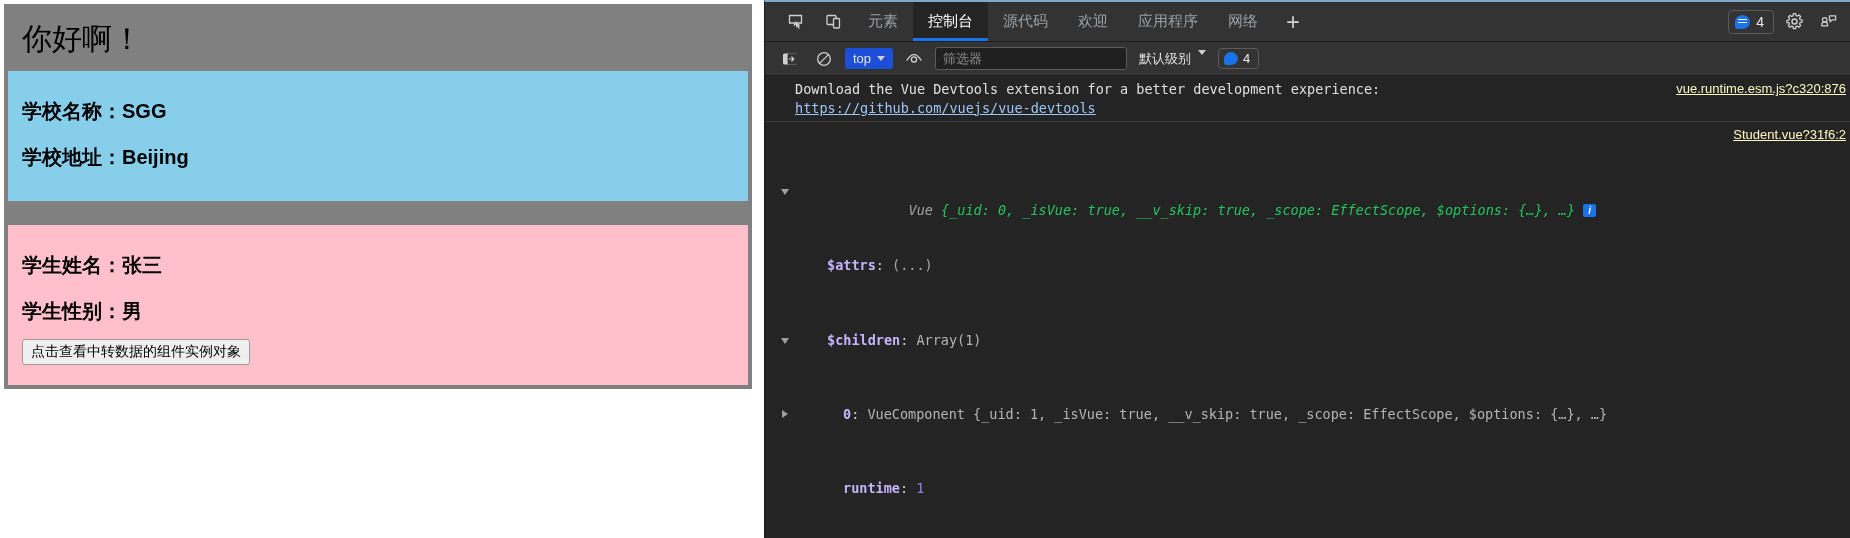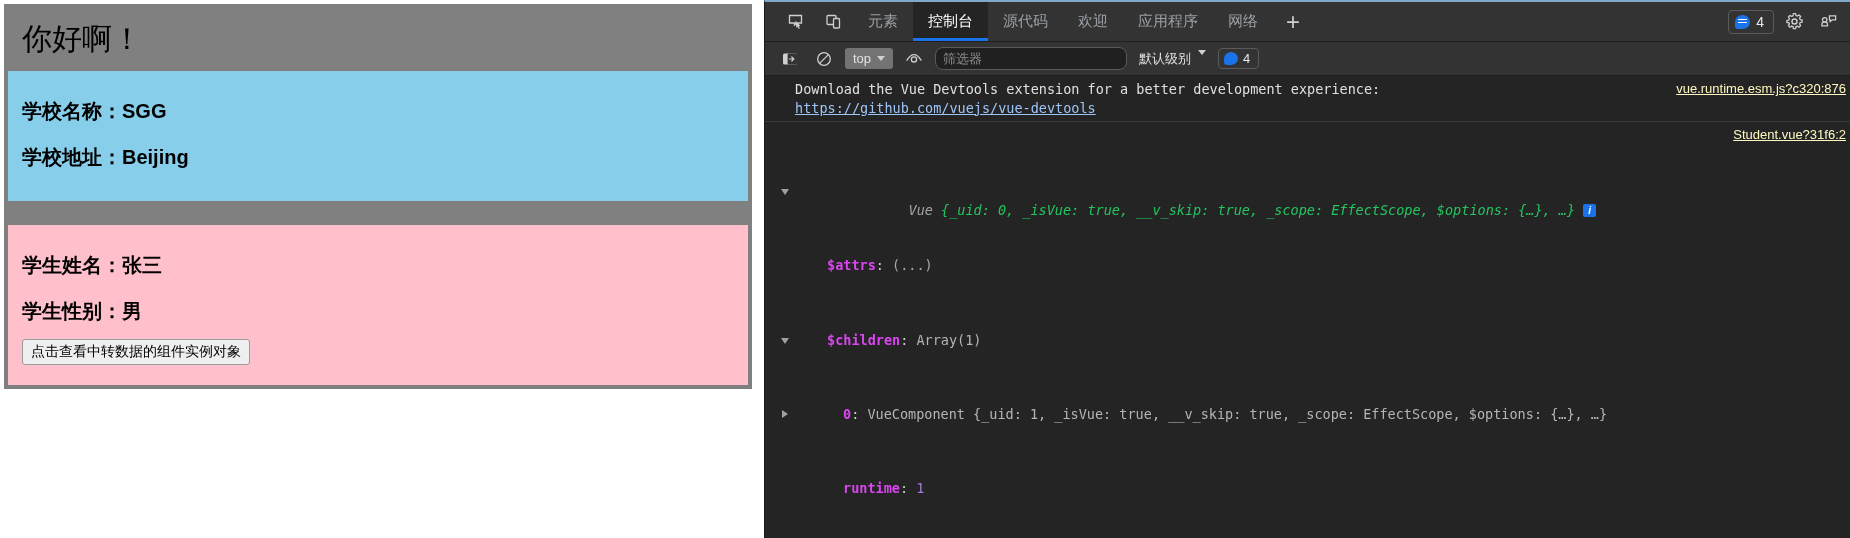--- a/index.html
+++ b/index.html
@@ -142,30 +142,30 @@
     gap: 8px; padding: 0 8px 0 12px;
     border-bottom: 1px solid #1f1f1f;
   }
   .cb-btn {
     width: 26px; height: 24px;
     display: flex; align-items: center; justify-content: center;
     cursor: pointer; border-radius: 3px;
   }
   .ctx-select {
     display: flex; align-items: center; gap: 6px;
-    background: #737373; border-radius: 3px;
+    background: #1d4ed8; border-radius: 3px;
     padding: 3px 8px; cursor: pointer; color: #e2e2e2; font-size: 13px;
   }
   .caret { width:0;height:0;border-left:4px solid transparent;border-right:4px solid transparent;border-top:5px solid #cfcfcf; }
   .filter-input {
     flex: 0 0 190px;
     height: 23px;
     background: #202020;
     border: 1px solid #5a5a5a;
-    border-radius: 8px;
+    border-radius: 3px;
     color: #c8c8c8;
     font-size: 13px;
     padding: 0 7px;
     font-family: "Liberation Sans", sans-serif;
     outline: none;
   }
   .filter-input::placeholder { color: #8d8d8d; }
   .level-select {
     display: flex; gap: 7px;
     color: #e2e2e2; font-size: 13px; cursor: pointer; padding: 2px 4px;
@@ -211,21 +211,21 @@
   .tri.open {
     border-left: 4.5px solid transparent;
     border-right: 4.5px solid transparent;
     border-top: 6px solid #a0a0a0;
     border-bottom: none;
     top: 7px; left: -14px;
   }
   .ind2 { padding-left: 32px; }
   .ind3 { padding-left: 48px; }
 
-  .k-prop { color: #d946ef; font-weight: bold; }
+  .k-prop { color: #c4b5fd; font-weight: bold; }
   .t-name { color: #a3a3a3; font-style: italic; }
   .t-name-n { color: #b5b5b5; }
   .t-num { color: #9d7cd8; }
   .t-punc { color: #cfcfcf; }
   .t-dim { color: #a8a8a8; }
   .t-key-i { color: #22c55e; font-style: italic; }
   .info-i {
     display: inline-block; width: 13px; height: 13px; border-radius: 2px;
     background: #1a73e8; color: #fff; font-size: 10px; line-height: 13px;
     text-align: center; font-family: "Liberation Sans", sans-serif;

